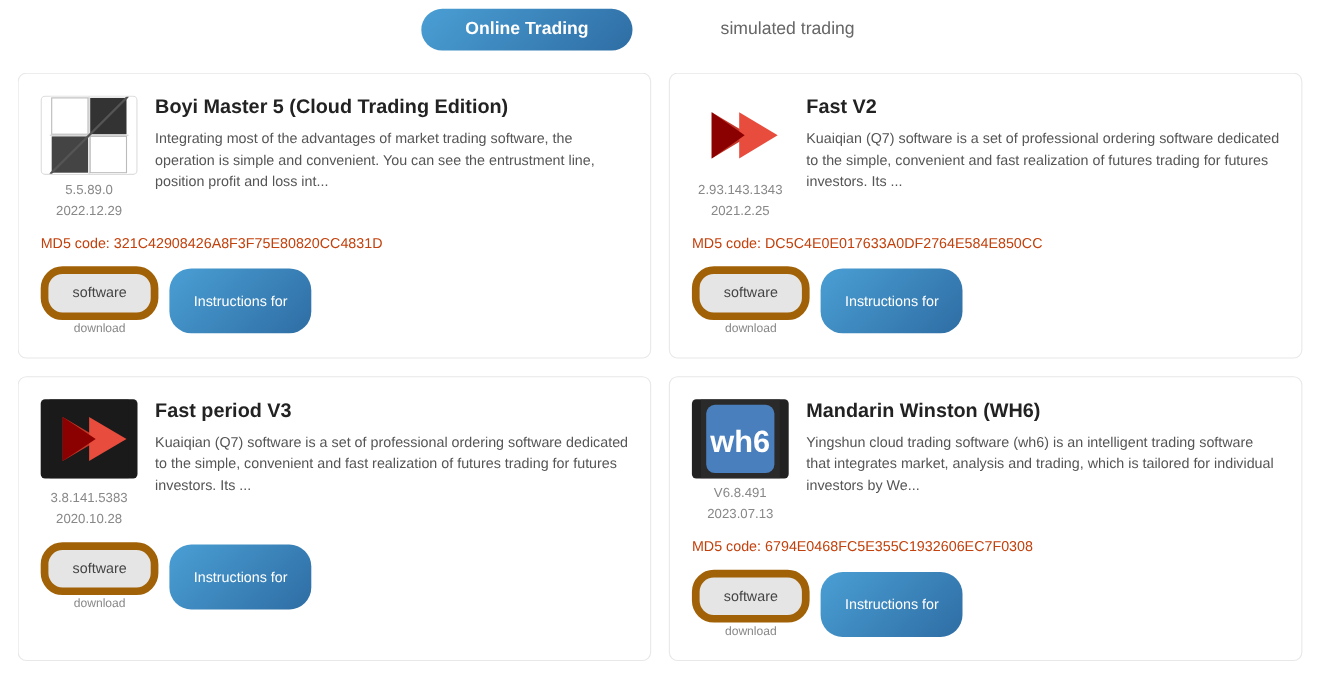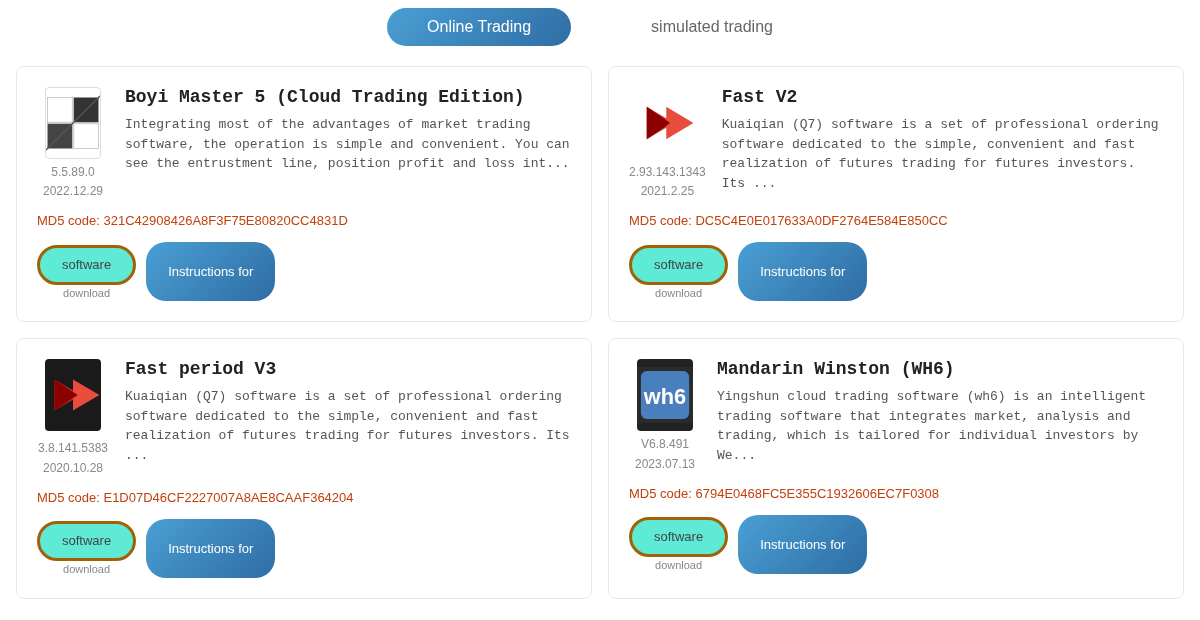--- a/index.html
+++ b/index.html
@@ -53,21 +53,21 @@
       font-size: 16px;
       cursor: pointer;
       color: #666;
       background: transparent;
       border: none;
       transition: background 0.2s;
     }
     .tab-item.active {
       background: linear-gradient(135deg, #4a9fd4, #2e6da4);
       color: #fff;
-      font-weight: 400;
+      font-weight: 700;
     }
 
     
     .cards-grid {
       display: grid;
       grid-template-columns: 1fr 1fr;
       gap: 16px;
       padding: 0 16px;
       max-width: 1200px;
       margin: 0 auto;
@@ -82,33 +82,32 @@
     }
 
     .card-header {
       display: flex;
       align-items: flex-start;
       gap: 16px;
       margin-bottom: 12px;
     }
 
     .card-logo {
-      width: 56px;
+      width: 88px;
       height: 72px;
       flex-shrink: 0;
       border-radius: 4px;
       overflow: hidden;
       display: flex;
       align-items: center;
       justify-content: center;
     }
 
     .card-info {
       flex: 1;
-      font-family: Liberation Mono, monospace;
     }
 
     .card-title {
       font-size: 18px;
       font-weight: 600;
       color: #222;
       margin-bottom: 8px;
     }
 
     .card-description {
@@ -135,22 +134,22 @@
     .card-actions {
       display: flex;
       gap: 10px;
       align-items: center;
       flex-wrap: wrap;
     }
 
     .btn-soft {
       padding: 8px 22px;
       border-radius: 20px;
-      border: 3px solid #a16207;
-      background: #5eead4;
+      border: 7px solid #a16207;
+      background: #e5e5e5;
       color: #444;
       font-size: 13px;
       cursor: pointer;
       line-height: 1.4;
     }
 
     .btn-soft-label {
       display: block;
       font-size: 11px;
       color: #888;
@@ -301,21 +300,20 @@
           <div class="card-meta">
             <div>3.8.141.5383</div>
             <div>2020.10.28</div>
           </div>
         </div>
         <div class="card-info">
           <div class="card-title">Fast period V3</div>
           <div class="card-description">Kuaiqian (Q7) software is a set of professional ordering software dedicated to the simple, convenient and fast realization of futures trading for futures investors. Its ...</div>
         </div>
       </div>
-      <div class="card-md5">MD5 code: E1D07D46CF2227007A8AE8CAAF364204</div>
       <div class="card-actions">
         <div class="btn-wrapper">
           <button class="btn-soft">software</button>
           <span class="btn-soft-label">download</span>
         </div>
         <button class="btn-primary">Instructions for</button>
       </div>
     </div>
 
     <div class="card">

